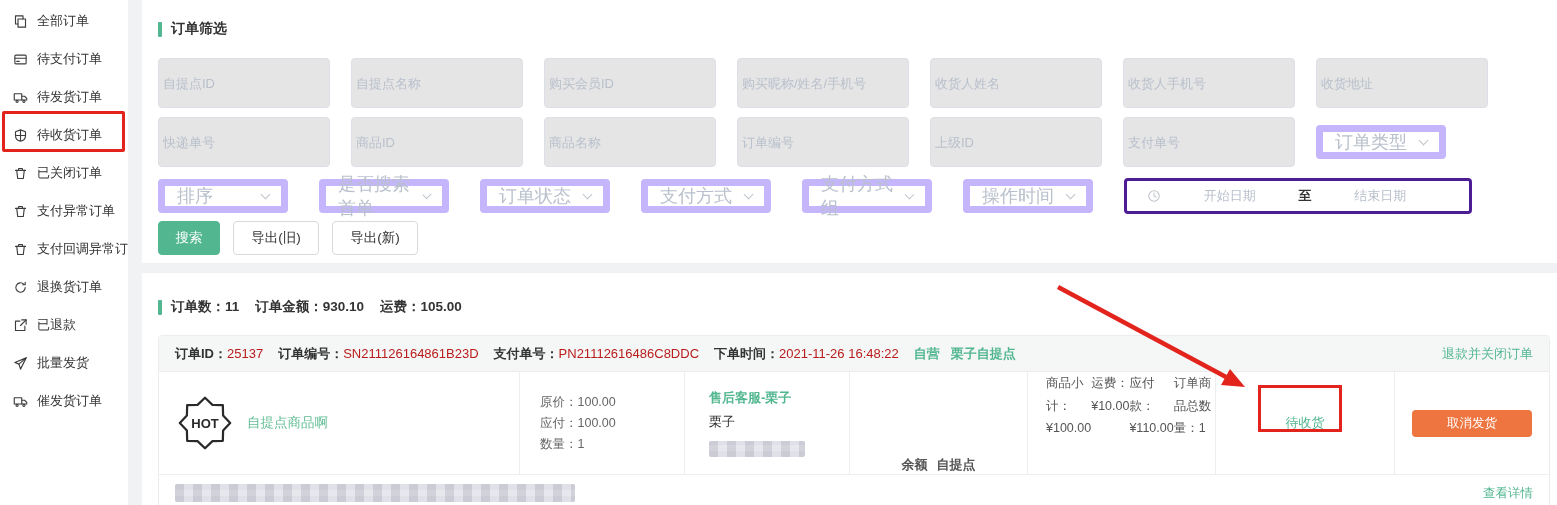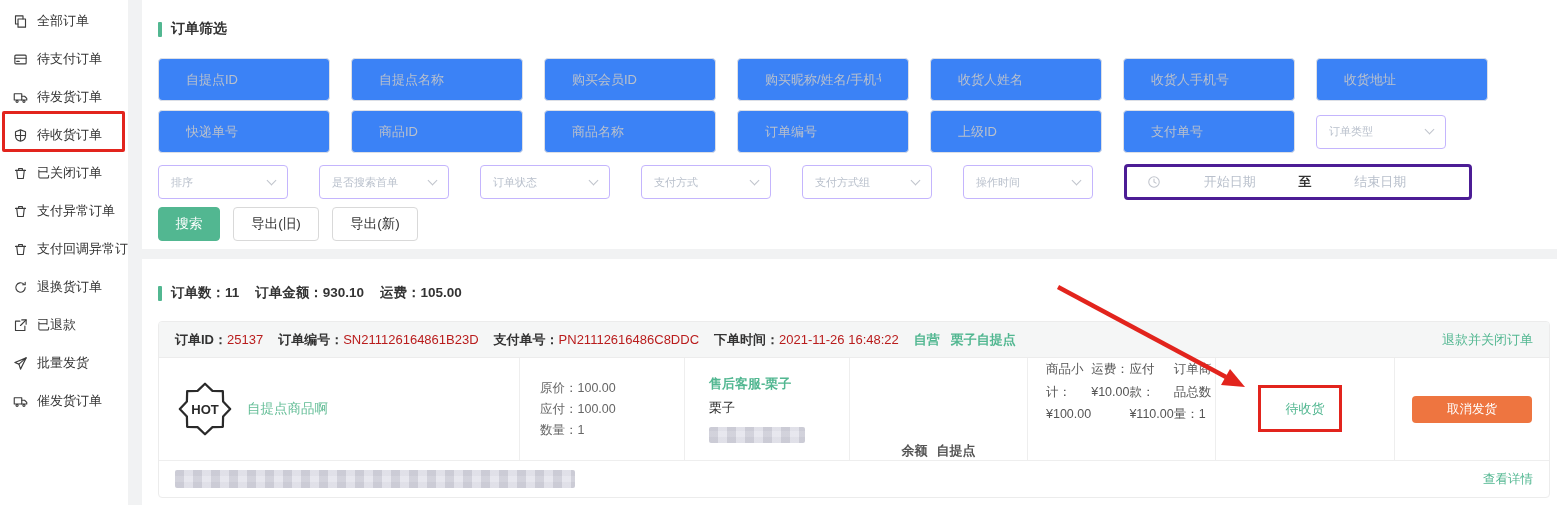--- a/index.html
+++ b/index.html
@@ -19,26 +19,26 @@
   .main { position:absolute; left:142px; top:0; right:0; bottom:0; background:#fff; }
   .filter-card { padding:20px 0 8px 16px; background:#fff; }
   .sec-title { display:flex; align-items:center; gap:9px; font-size:14px; font-weight:bold; color:#333; }
   .gbar { width:4px; height:15px; background:#52b791; border-radius:1px; }
 
   .frow { display:flex; gap:21px; margin-top:9px; align-items:center; }
   .frow.first { margin-top:20px; }
   .frow.r3 { gap:31px; margin-top:11px; }
   .frow.btns { gap:13px; margin-top:7px; }
 
-  .f-input { width:172px; height:43px; border:1px solid #dcdfe6; border-radius:4px;
-             padding:0 27px; font-size:13px; color:#333; outline:none; background:#3b82f6; }
+  .f-input { width:172px; height:50px; border:1px solid #dcdfe6; border-radius:4px;
+             padding:0 4px; font-size:13px; color:#333; outline:none; background:#e5e5e5; }
   .f-input::placeholder { color:#b9c0cc; }
-  .f-select { width:130px; height:34px; border:1px solid #c4b5fd; border-radius:4px;
+  .f-select { width:130px; height:34px; border:7px solid #c4b5fd; border-radius:4px;
               display:flex; align-items:center; justify-content:space-between;
-              padding:8px 12px; font-size:11px; color:#b9c0cc; cursor:pointer; background:#fff; }
+              padding:8px 12px; font-size:18px; color:#b9c0cc; cursor:pointer; background:#fff; }
   .chev { width:7px; height:7px; border-right:1.6px solid #c0c4cc; border-bottom:1.6px solid #c0c4cc;
           transform:rotate(45deg); margin-top:-4px; }
   .f-date { width:348px; height:36px; border:3px solid #4c1d95; border-radius:4px;
             display:flex; align-items:center; padding:0 20px; font-size:13px; background:#fff; cursor:pointer; }
   .f-date .ph { flex:1; text-align:center; color:#b9c0cc; }
   .f-date .sep { color:#333; font-weight:bold; }
 
   .btn { height:34px; border-radius:4px; font-size:13.5px; cursor:pointer;
          font-family:"Liberation Sans", sans-serif; }
   .btn-green { width:62px; background:#52b791; color:#fff; border:1px solid #52b791; }

